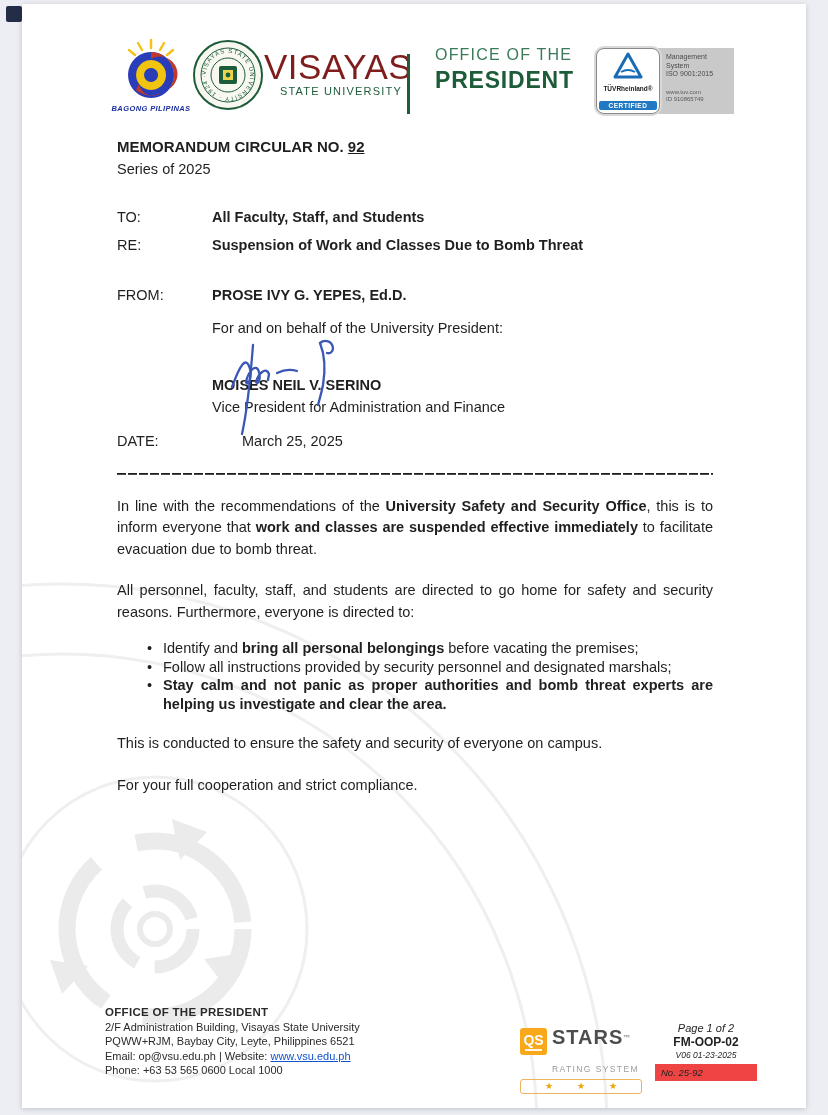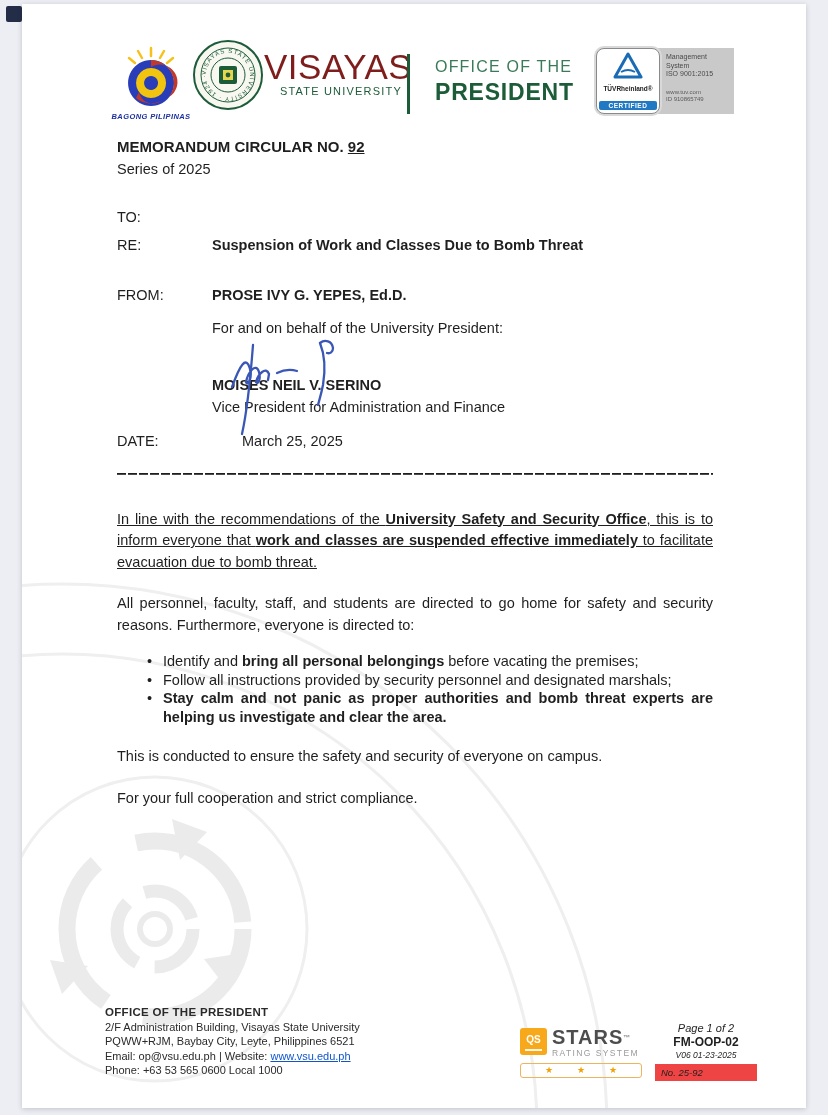--- a/index.html
+++ b/index.html
@@ -11,28 +11,28 @@
   }
   .corner-sq{position:absolute;left:6px;top:6px;width:16px;height:16px;background:#242d47;border-radius:2px;}
   .page{
     position:absolute;left:22px;top:4px;width:784px;height:1104px;background:#ffffff;
     box-shadow:0 1px 5px rgba(40,45,70,.22);
   }
   
   .wm{position:absolute;left:0;top:0;width:784px;height:1104px;pointer-events:none;}
   
   .hdr-item{position:absolute;}
-  .bp-logo{left:84px;top:42px;width:90px;height:80px;text-align:center;}
+  .bp-logo{left:84px;top:34px;width:90px;height:80px;text-align:center;}
   .bp-text{font-size:7.5px;font-weight:bold;font-style:italic;color:#1b2f9e;letter-spacing:.4px;margin-top:-2px;}
   .seal{left:171px;top:36px;width:70px;height:70px;}
   .wordmark{left:242px;top:46px;width:140px;}
   .wm-top{font-size:35px;line-height:34px;font-weight:500;color:#7f1d1d;letter-spacing:.5px;}
   .wm-sub{font-size:11px;color:#1d5c39;letter-spacing:1.2px;text-align:right;padding-right:2px;margin-top:1px;}
   .hdr-divider{left:385px;top:50px;width:3px;height:60px;background:#1d5c39;}
-  .office{left:413px;top:54px;}
+  .office{left:413px;top:42px;}
   .office-l1{font-size:16px;color:#3a7a58;letter-spacing:1.2px;}
   .office-l2{font-size:23px;font-weight:bold;color:#1d5c39;letter-spacing:.8px;margin-top:3px;}
   .tuv{left:574px;top:44px;width:138px;height:66px;display:flex;}
   .tuv-card{width:62px;height:64px;background:#fff;border:1px solid #8a8a8a;border-radius:8px;box-shadow:0 0 0 2px #d9d9d9;position:relative;text-align:center;z-index:1;}
   .tuv-brand{font-size:6.5px;font-weight:bold;color:#222;margin-top:1px;}
   .tuv-ribbon{position:absolute;left:2px;right:2px;bottom:3px;background:#2079c2;color:#fff;font-size:6.5px;font-weight:bold;letter-spacing:.5px;border-radius:2px;padding:1px 0;}
   .tuv-panel{flex:1;background:#c9c9c9;margin-left:-4px;padding:5px 4px 4px 10px;font-size:7px;color:#4a4a4a;line-height:8.5px;}
   .tuv-panel .sp{height:10px;}
   .tuv-small{font-size:6px;line-height:7.5px;color:#5a5a5a;}
   
@@ -48,36 +48,36 @@
   .row-re{margin-top:6px;}
   .row-from{margin-top:29px;}
   .behalf{margin-top:11px;}
   .signer{position:relative;margin-top:36px;}
   .sig-svg{position:absolute;left:8px;top:-48px;width:150px;height:110px;pointer-events:none;}
   .row-date{margin-top:13px;gap:30px;}
   .rule{margin-top:19px;height:3px;
     background:repeating-linear-gradient(90deg,#1e1e1e 0 9px,transparent 9px 11px);
     background-size:100% 1.8px;background-position:0 100%;background-repeat:no-repeat;}
   .para{margin-top:20px;text-align:justify;}
-  .para.first{margin-top:34px;text-decoration:underline;}
+  .para.first{margin-top:21px;}
   ul.bullets{margin:16px 0 0 0;padding:0;list-style:none;}
   ul.bullets li{position:relative;padding-left:46px;line-height:18.5px;text-align:justify;}
   ul.bullets li::before{content:"•";position:absolute;left:30px;top:0;}
   
   .foot{position:absolute;left:83px;top:1001px;font-size:11px;line-height:14.5px;color:#2a2a2a;}
   .foot .t{font-weight:bold;font-size:11.5px;letter-spacing:.3px;}
   .foot a{color:#1155cc;text-decoration:underline;cursor:pointer;}
   .qs{position:absolute;left:498px;top:1024px;width:122px;}
   .qs-row{display:flex;align-items:flex-start;}
-  .qs-sq{width:27px;height:27px;background:#f7a81b;border-radius:3px;color:#fff;font-weight:bold;font-size:10px;text-align:center;line-height:24px;position:relative;}
+  .qs-sq{width:27px;height:27px;background:#f7a81b;border-radius:3px;color:#fff;font-weight:bold;font-size:14px;text-align:center;line-height:24px;position:relative;}
   .qs-sq .bar{position:absolute;left:5px;right:5px;bottom:4px;height:2px;background:#fff;opacity:.9;}
   .qs-txt{margin-left:5px;}
   .qs-stars-word{font-size:20px;line-height:19px;font-weight:bold;color:#4d4d4d;letter-spacing:1px;}
   .qs-tm{font-size:7px;vertical-align:top;color:#8a8a8a;}
-  .qs-rating{font-size:8.5px;color:#9a9a9a;letter-spacing:1.4px;margin-top:1px;}
+  .qs-rating{font-size:8.5px;color:#9a9a9a;letter-spacing:1.4px;margin-top:17px;}
   .qs-starbar{margin-top:5px;border:1px solid #ecb45e;border-radius:3px;height:13px;display:flex;justify-content:space-evenly;align-items:center;}
   .qs-starbar span{color:#f0a202;font-size:9px;line-height:9px;}
   .pginfo{position:absolute;left:633px;top:1018px;width:102px;text-align:center;font-size:11px;}
   .pg1{font-style:italic;}
   .pg2{font-weight:bold;font-size:12px;margin-top:1px;}
   .pg3{font-style:italic;font-size:8.5px;margin-top:1px;}
   .pg4{background:#ef4444;font-style:italic;font-size:9.5px;text-align:left;padding:3px 6px;margin-top:4px;}
 </style>
 </head>
 <body>
@@ -168,20 +168,21 @@
 
   <div class="memo">
 
     <div class="memo-title">
       <span>MEMORANDUM CIRCULAR NO. </span><span class="num">92</span>
     </div>
     <div class="memo-series">Series of 2025</div>
 
     <div class="frow row-to">
       <div class="flabel">TO:</div>
+      <div class="fval b">All Faculty, Staff, and Students</div>
     </div>
 
     <div class="frow row-re">
       <div class="flabel">RE:</div>
       <div class="fval b">Suspension of Work and Classes Due to Bomb Threat</div>
     </div>
 
     <div class="frow row-from">
       <div class="flabel">FROM:</div>
       <div class="fval">

